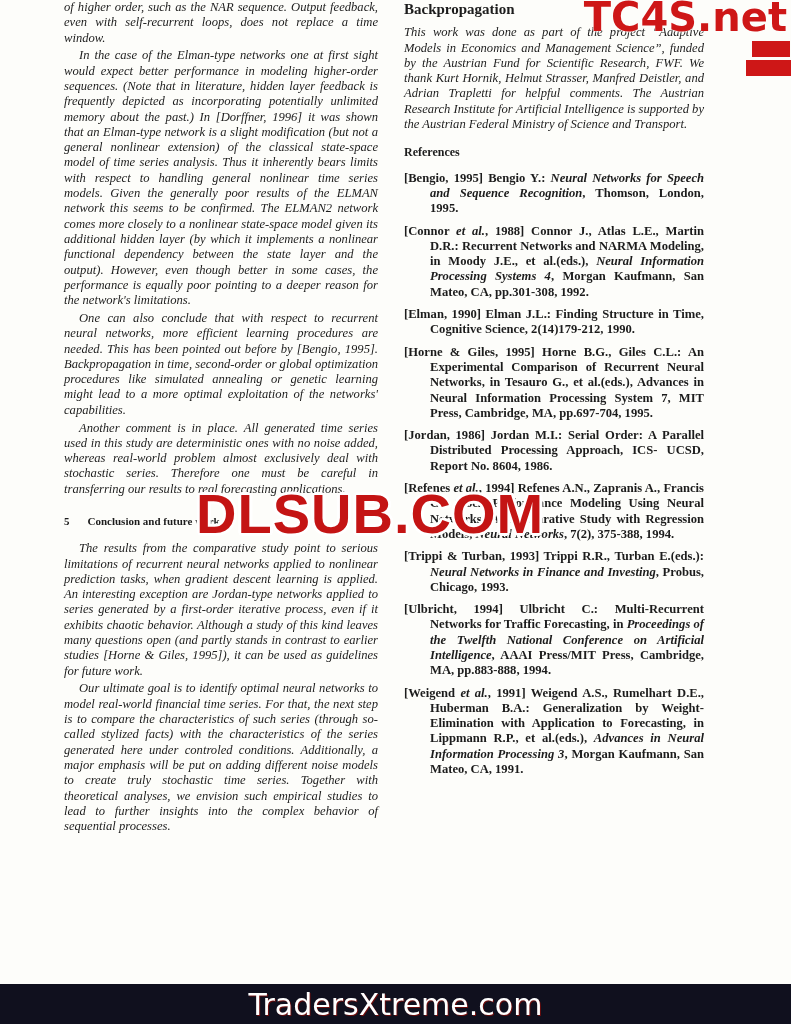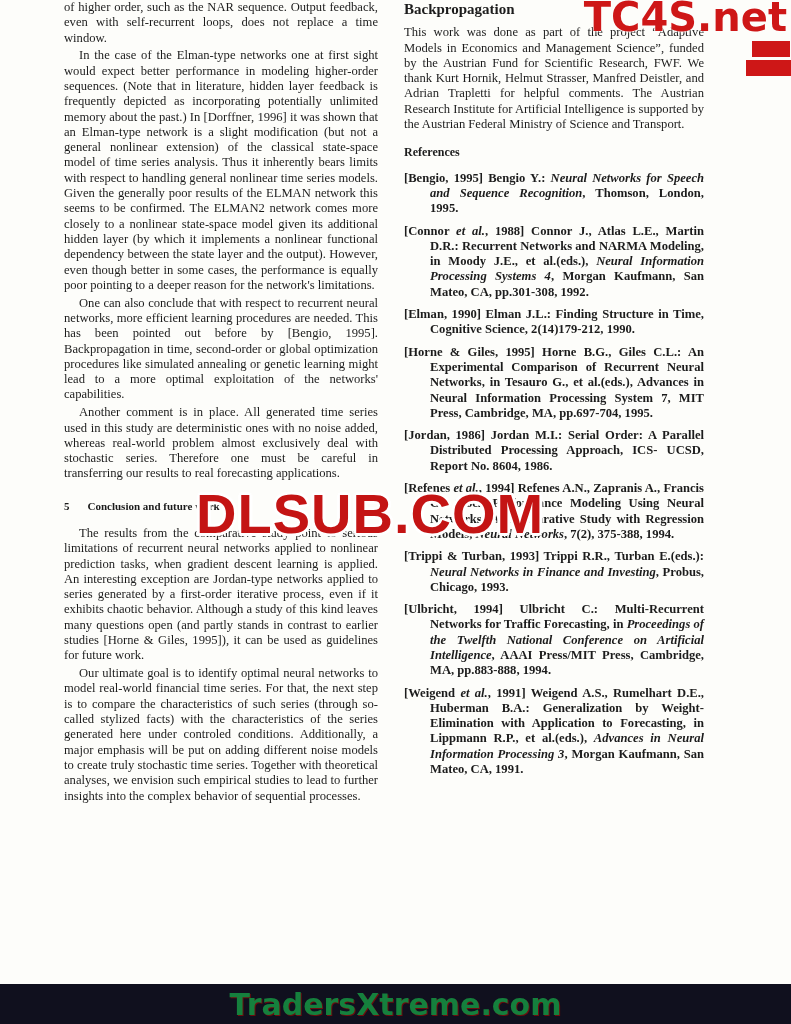--- a/index.html
+++ b/index.html
@@ -5,21 +5,21 @@
   html,body { margin:0; padding:0; }
   body {
     width:791px; height:1024px; position:relative; overflow:hidden;
     background:#fdfdfa; color:#1c1c1c;
     font-family:"Liberation Serif","DejaVu Serif",serif;
   }
   .col { position:absolute; top:0; font-size:12.6px; line-height:15.3px; }
   .col-left  { left:64px;  width:314px; }
   .col-right { left:404px; width:300px; top:2px; }
 
-  p { margin:0 0 2.5px; text-align:justify; text-indent:15px; }
+  p { margin:0 0 2.5px; text-align:justify; text-indent:15px;font-style:italic; }
   p.cont { text-indent:0; }
 
   .sec-heading  { font-size:11px; font-weight:bold; margin:17px 0 12px; }
   .sec-heading .num { margin-right:18px; }
   .sub-heading  { font-size:15px; font-weight:bold; margin:0 0 8px; }
   .ref-heading  { font-size:12px; font-weight:bold; margin:13px 0 10px; }
 
   .ref { margin:0 0 7px; padding-left:26px; text-indent:-26px; text-align:justify;font-weight:bold; }
   .it  { font-style:italic; }
 
@@ -42,21 +42,21 @@
       -2px -2px 0 #fff, 2px -2px 0 #fff, -2px 2px 0 #fff, 2px 2px 0 #fff,
       -3px 0 0 #fff, 3px 0 0 #fff, 0 -3px 0 #fff, 0 3px 0 #fff;
   }
 
   .bottom-bar {
     position:absolute; left:0; bottom:0; width:791px; height:40px; z-index:6;
     background:#10101e; display:flex; align-items:center; justify-content:center;
   }
   .bottom-bar .txt {
     font-family:"DejaVu Sans","Liberation Sans",sans-serif;
-    font-weight:bold; font-size:30px; color:#15803d;
+    font-weight:normal; font-size:30px; color:#ffffff;
     text-shadow:1px 1px 0 #6d0d0d;
   }
 </style>
 </head>
 <body>
 
 <div class="col col-left">
   <p class="cont">of higher order, such as the NAR sequence. Output feedback, even with self-recurrent loops, does not replace a time window.</p>
   <p>In the case of the Elman-type networks one at first sight would expect better performance in modeling higher-order sequences. (Note that in literature, hidden layer feedback is frequently depicted as incorporating potentially unlimited memory about the past.) In [Dorffner, 1996] it was shown that an Elman-type network is a slight modification (but not a general nonlinear extension) of the classical state-space model of time series analysis. Thus it inherently bears limits with respect to handling general nonlinear time series models. Given the generally poor results of the ELMAN network this seems to be confirmed. The ELMAN2 network comes more closely to a nonlinear state-space model given its additional hidden layer (by which it implements a nonlinear functional dependency between the state layer and the output). However, even though better in some cases, the performance is equally poor pointing to a deeper reason for the network's limitations.</p>
   <p>One can also conclude that with respect to recurrent neural networks, more efficient learning procedures are needed. This has been pointed out before by [Bengio, 1995]. Backpropagation in time, second-order or global optimization procedures like simulated annealing or genetic learning might lead to a more optimal exploitation of the networks' capabilities.</p>

